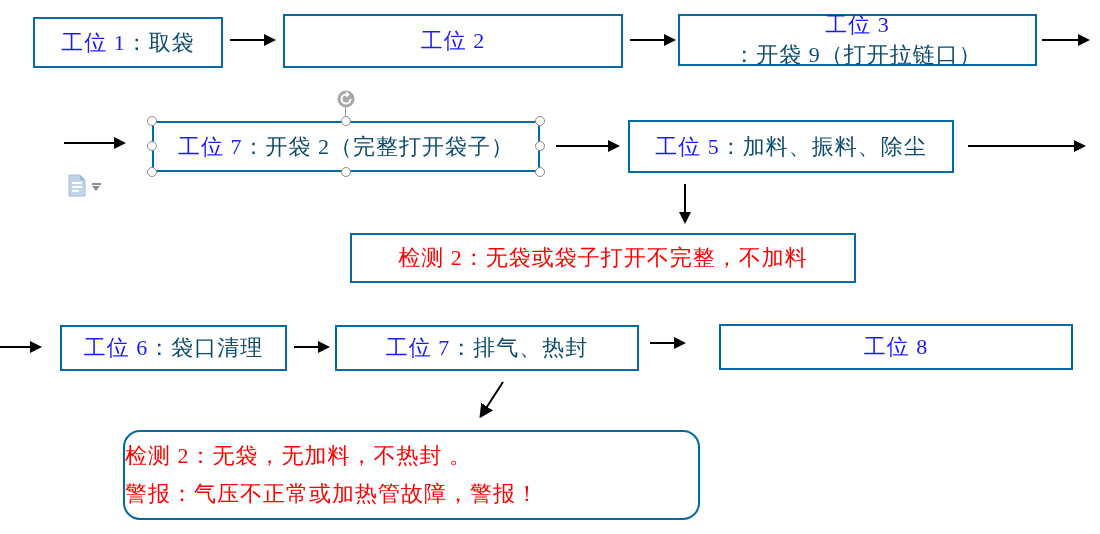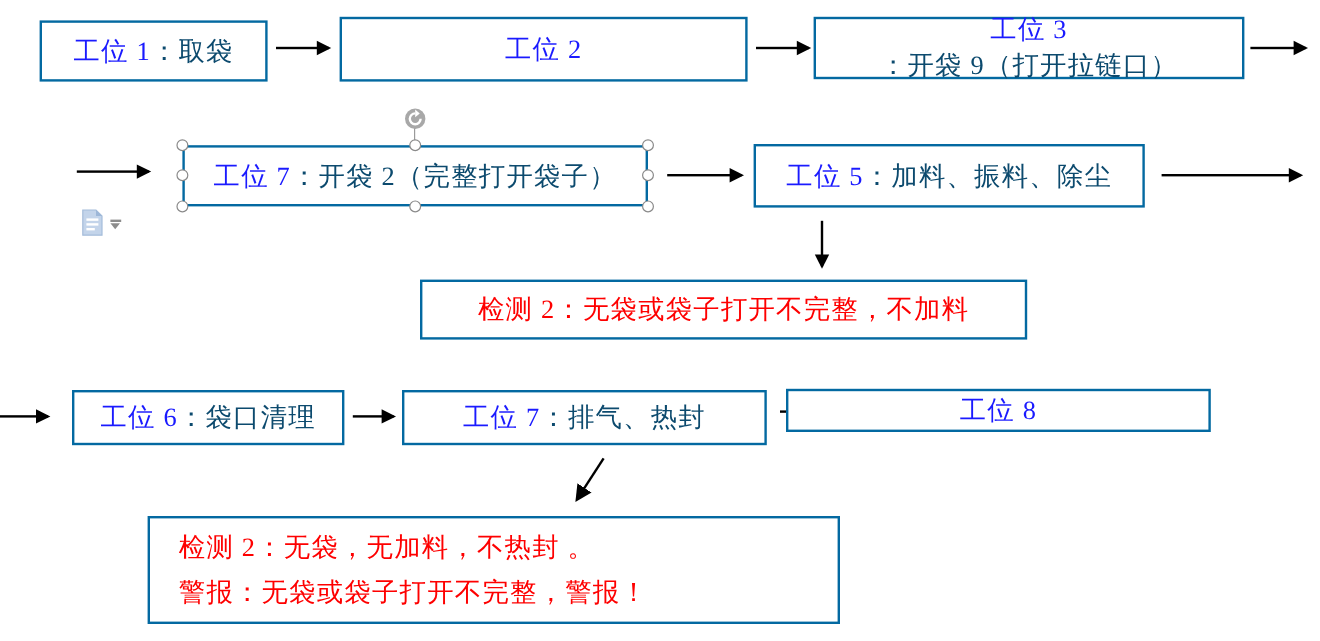--- a/index.html
+++ b/index.html
@@ -25,21 +25,21 @@
     content:""; position:absolute; bottom:-2px; left:-5px; width:0; height:0;
     border-top:12px solid #000; border-left:6px solid transparent; border-right:6px solid transparent;
   }
   .handle {
     position:absolute; width:10px; height:10px; border-radius:50%;
     background:#fff; border:1.5px solid #8a8a8a; box-sizing:border-box;
   }
   .rot-line { position:absolute; width:1px; background:#9a9a9a; }
   .d2 {
     flex-direction:column; align-items:flex-start; justify-content:center;
-    padding-left:24px; line-height:38px;
+    padding-left:0; line-height:38px;border-radius:17px;
   }
   .dd-tri {
     position:absolute; width:0; height:0;
     border-top:5px solid #8c8c8c; border-left:4px solid transparent; border-right:4px solid transparent;
   }
   .dd-bar { position:absolute; width:9px; height:2px; background:#8c8c8c; }
 </style>
 </head>
 <body>
 
@@ -115,31 +115,31 @@
       <span class="dark">：袋口清理</span>
   </div>
   <div class="arrow-r" style="left:294px;top:346px;width:34px;"></div>
 
   <div class="fbox" style="left:335px;top:325px;width:304px;height:46px;justify-content:center;">
     <span class="blue">工位 7</span>
       <span class="dark">：排气、热封</span>
   </div>
   <div class="arrow-r" style="left:650px;top:342px;width:34px;"></div>
 
-  <div class="fbox" style="left:655px;top:324px;width:354px;height:36px;">
+  <div class="fbox" style="left:719px;top:324px;width:354px;height:46px;">
     <span class="blue">工位 8</span>
   </div>
 
   <svg style="position:absolute;left:465px;top:376px;" width="50" height="50" viewBox="0 0 50 50">
     <defs>
       <marker id="ah" viewBox="0 0 10 10" refX="8" refY="5" markerWidth="7" markerHeight="7" orient="auto">
         <path d="M0,0 L10,5 L0,10 z" fill="#000"></path>
       </marker>
     </defs>
     <line x1="38" y1="6" x2="16" y2="40" stroke="#000" stroke-width="2" marker-end="url(#ah)"></line>
   </svg>
 
   <div class="fbox d2" style="left:123px;top:430px;width:577px;height:90px;">
     <span class="alert">检测 2：无袋，无加料，不热封 。</span>
-    <span class="alert">警报：无袋或袋子打开不完整，警报！</span>
+    <span class="alert">警报：气压不正常或加热管故障，警报！</span>
   </div>
 
 </div>
 
 </body></html>

